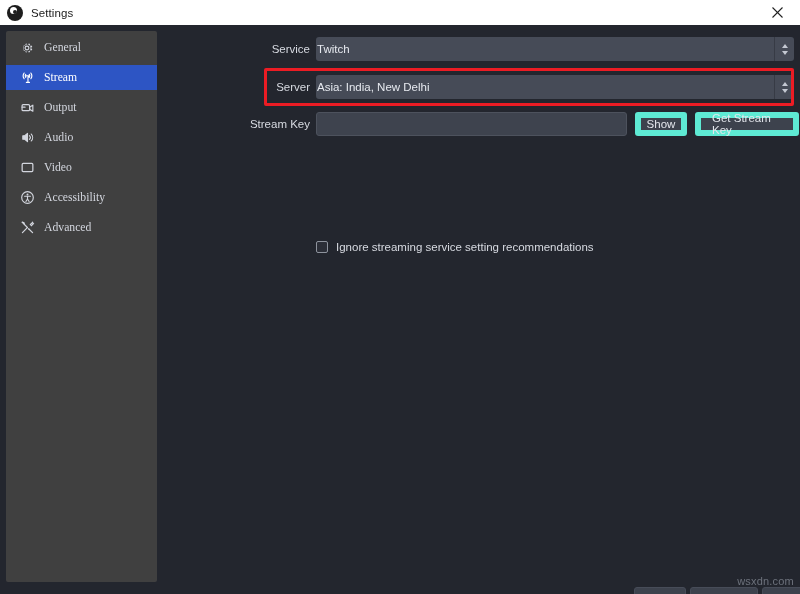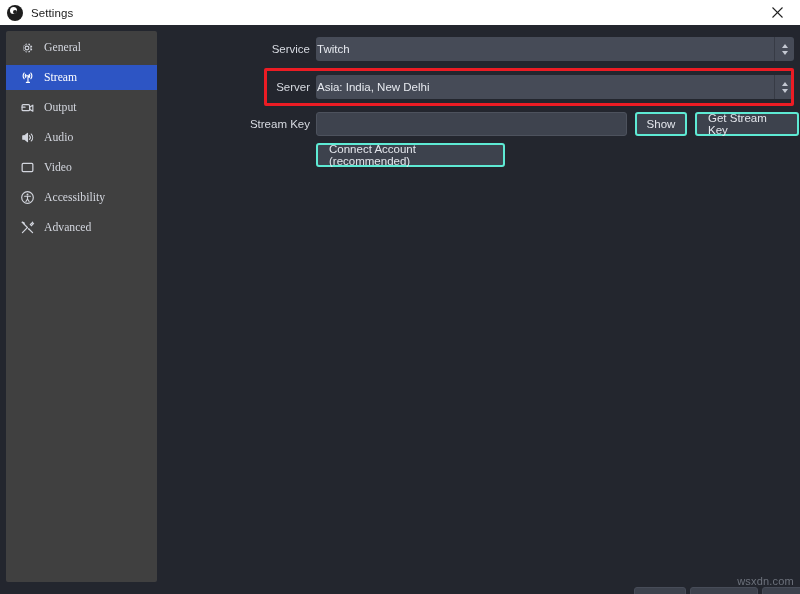--- a/index.html
+++ b/index.html
@@ -173,21 +173,21 @@
   .textfield {
     height: 24px;
     background: #3e434e;
     border: 1px solid #4d525d;
     border-radius: 3px;
   }
 
   .btn {
     height: 24px;
     background: #3d424d;
-    border: 2px solid #5eead4;
+    border: 6px solid #5eead4;
     border-radius: 3px;
     color: #e3e6ec;
     font-size: 11.5px;
     display: flex;
     align-items: center;
     justify-content: center;
     padding: 0 11px;
     cursor: default;
     font-family: "Liberation Sans", sans-serif;
   }
@@ -364,24 +364,25 @@
 
       <div class="redbox" style="left:107px; top:43px; width:530px; height:38px;"></div>
 
       <div class="formrow" style="left:0px; top:87px; width:643px;">
         <div class="flabel" style="width:153px;">Stream Key</div>
         <div class="textfield" style="margin-left:6px; width:311px;" title=""></div>
         <div class="btn" style="margin-left:8px; width:52px;">Show</div>
         <div class="btn" style="margin-left:8px; width:104px;">Get Stream Key</div>
       </div>
 
-      <div class="formrow" style="left:0px; top:118px; width:643px;">
-        <div class="btn" style="margin-left:159px; width:189px;">Connect Account (recommended)</div>
-      </div>
-
+
+      <div class="checkrow" style="left:159px; top:216px;">
+        <span class="cbox"></span>
+        <span class="clabel">Ignore streaming service setting recommendations</span>
+      </div>
 
     </div>
 
     <div class="botbtn" style="left:634px; top:562px; width:52px;"></div>
     <div class="botbtn" style="left:690px; top:562px; width:68px;"></div>
     <div class="botbtn" style="left:762px; top:562px; width:52px;"></div>
 
     <div class="watermark">wsxdn.com</div>
 
   </div>

